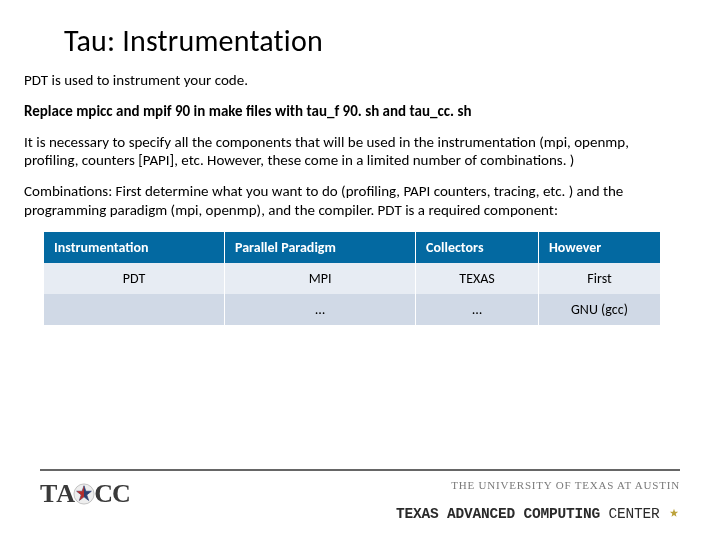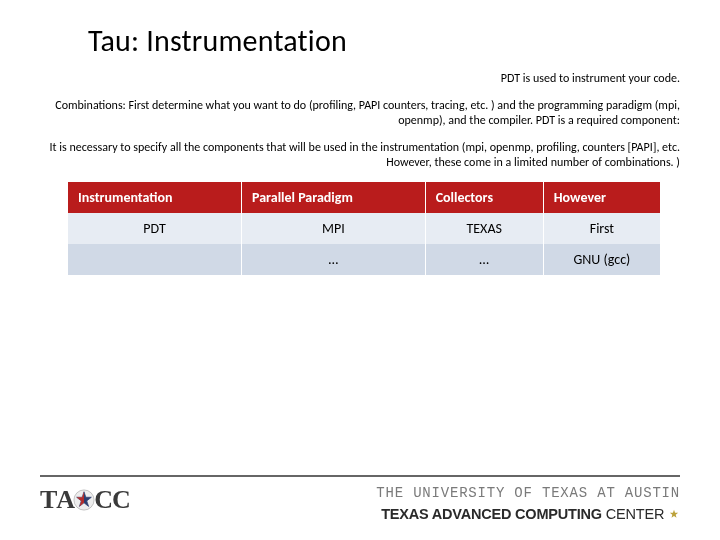--- a/index.html
+++ b/index.html
@@ -1,52 +1,53 @@
 <!DOCTYPE html>
 <html><head>
 <meta charset="utf-8">
 <style>
   * { box-sizing: border-box; margin: 0; padding: 0; }
   html, body { width: 720px; height: 540px; font-family: Calibri, "Segoe UI", Arial, sans-serif; background: #fff; color: #000; overflow: hidden; }
-  .slide { width: 720px; height: 540px; position: relative; padding: 18px 40px 0 48px; }
+  .slide { width: 720px; height: 540px; position: relative; padding: 18px 40px 0 24px; }
   .title { font-size: 30px; font-weight: 400; margin: 4px 0 12px 40px; letter-spacing: 0.2px; }
-  .body p { font-size: 12px; line-height: 1.25; margin-bottom: 12px; text-align: right; }
+  .body p { font-size: 15px; line-height: 1.25; margin-bottom: 12px; }
   .body .bold { font-weight: 700; }
   .tbl-wrap { margin: 8px 20px 0 20px; }
   table { width: 100%; border-collapse: collapse; font-size: 14px; }
   th, td { padding: 7px 10px; text-align: left; }
-  thead th { background: #b91c1c; color: #fff; font-weight: 700; border-right: 1px solid #fff; }
+  thead th { background: #0369a1; color: #fff; font-weight: 700; border-right: 1px solid #fff; }
   thead th:last-child { border-right: none; }
   tbody td { border-right: 1px solid #fff; margin-top: 32px; }
   tbody td:last-child { border-right: none; }
   tbody tr:nth-child(odd) td { background: #e7ecf3; }
   tbody tr:nth-child(even) td { background: #d0d9e6; }
   tbody td.center { text-align: center; }
   .footer { position: absolute; left: 0; right: 0; bottom: 18px; padding: 0 40px; }
   .rule { height: 0; border-top: 1px solid #666; border-bottom: 1px solid #666; margin-bottom: 8px; }
   .foot-row { display: flex; justify-content: space-between; align-items: flex-start; }
   .logo-tacc-sq { display: flex; align-items: center; gap: 0; }
   .logo-tacc-sq .t { font-family: Georgia, 'Times New Roman', serif; font-weight: 700; font-size: 26px; letter-spacing: -1px; color: #3a3a3a; }
   .star { width: 22px; height: 22px; margin: 0 -1px; }
   .logo-right { text-align: right; }
-  .logo-right .ut { font-size: 14px; letter-spacing: 0.8px; color: #7a7a7a; margin-bottom: 5px; font-family: Liberation Mono, monospace; }
-  .logo-right .tacc-big { font-family: Liberation Sans, sans-serif; font-weight: 700; font-size: 14.5px; letter-spacing: -0.2px; color: #2a2a2a; white-space: nowrap; }
+  .logo-right .ut { font-size: 11px; letter-spacing: 0.8px; color: #7a7a7a; margin-bottom: 15px; font-family: Liberation Serif, serif; }
+  .logo-right .tacc-big { font-family: Liberation Mono, monospace; font-weight: 700; font-size: 14.5px; letter-spacing: -0.2px; color: #2a2a2a; white-space: nowrap; }
   .logo-right .tacc-big .center-word { font-weight: 400; }
   .logo-right .star-sm { width: 10px; height: 10px; display: inline-block; vertical-align: baseline; margin: 0 1px; }
 </style>
 </head>
 <body>
 
 <div class="slide">
   <h1 class="title">Tau: Instrumentation</h1>
 
   <div class="body">
     <p>PDT is used to instrument your code.</p>
+    <p class="bold">Replace mpicc and mpif 90 in make files with tau_f 90. sh and tau_cc. sh</p>
+    <p>It is necessary to specify all the components that will be used in the instrumentation (mpi, openmp, profiling, counters [PAPI], etc. However, these come in a limited number of combinations. )</p>
     <p>Combinations: First determine what  you want to do (profiling, PAPI counters, tracing, etc. ) and the programming paradigm (mpi, openmp), and the compiler.  PDT is a required component:</p>
-    <p>It is necessary to specify all the components that will be used in the instrumentation (mpi, openmp, profiling, counters [PAPI], etc. However, these come in a limited number of combinations. )</p>
   </div>
 
   <div class="tbl-wrap">
     <table>
       <thead>
         <tr>
           <th>Instrumentation</th>
           <th>Parallel Paradigm</th>
           <th>Collectors</th>
           <th>However</th>

